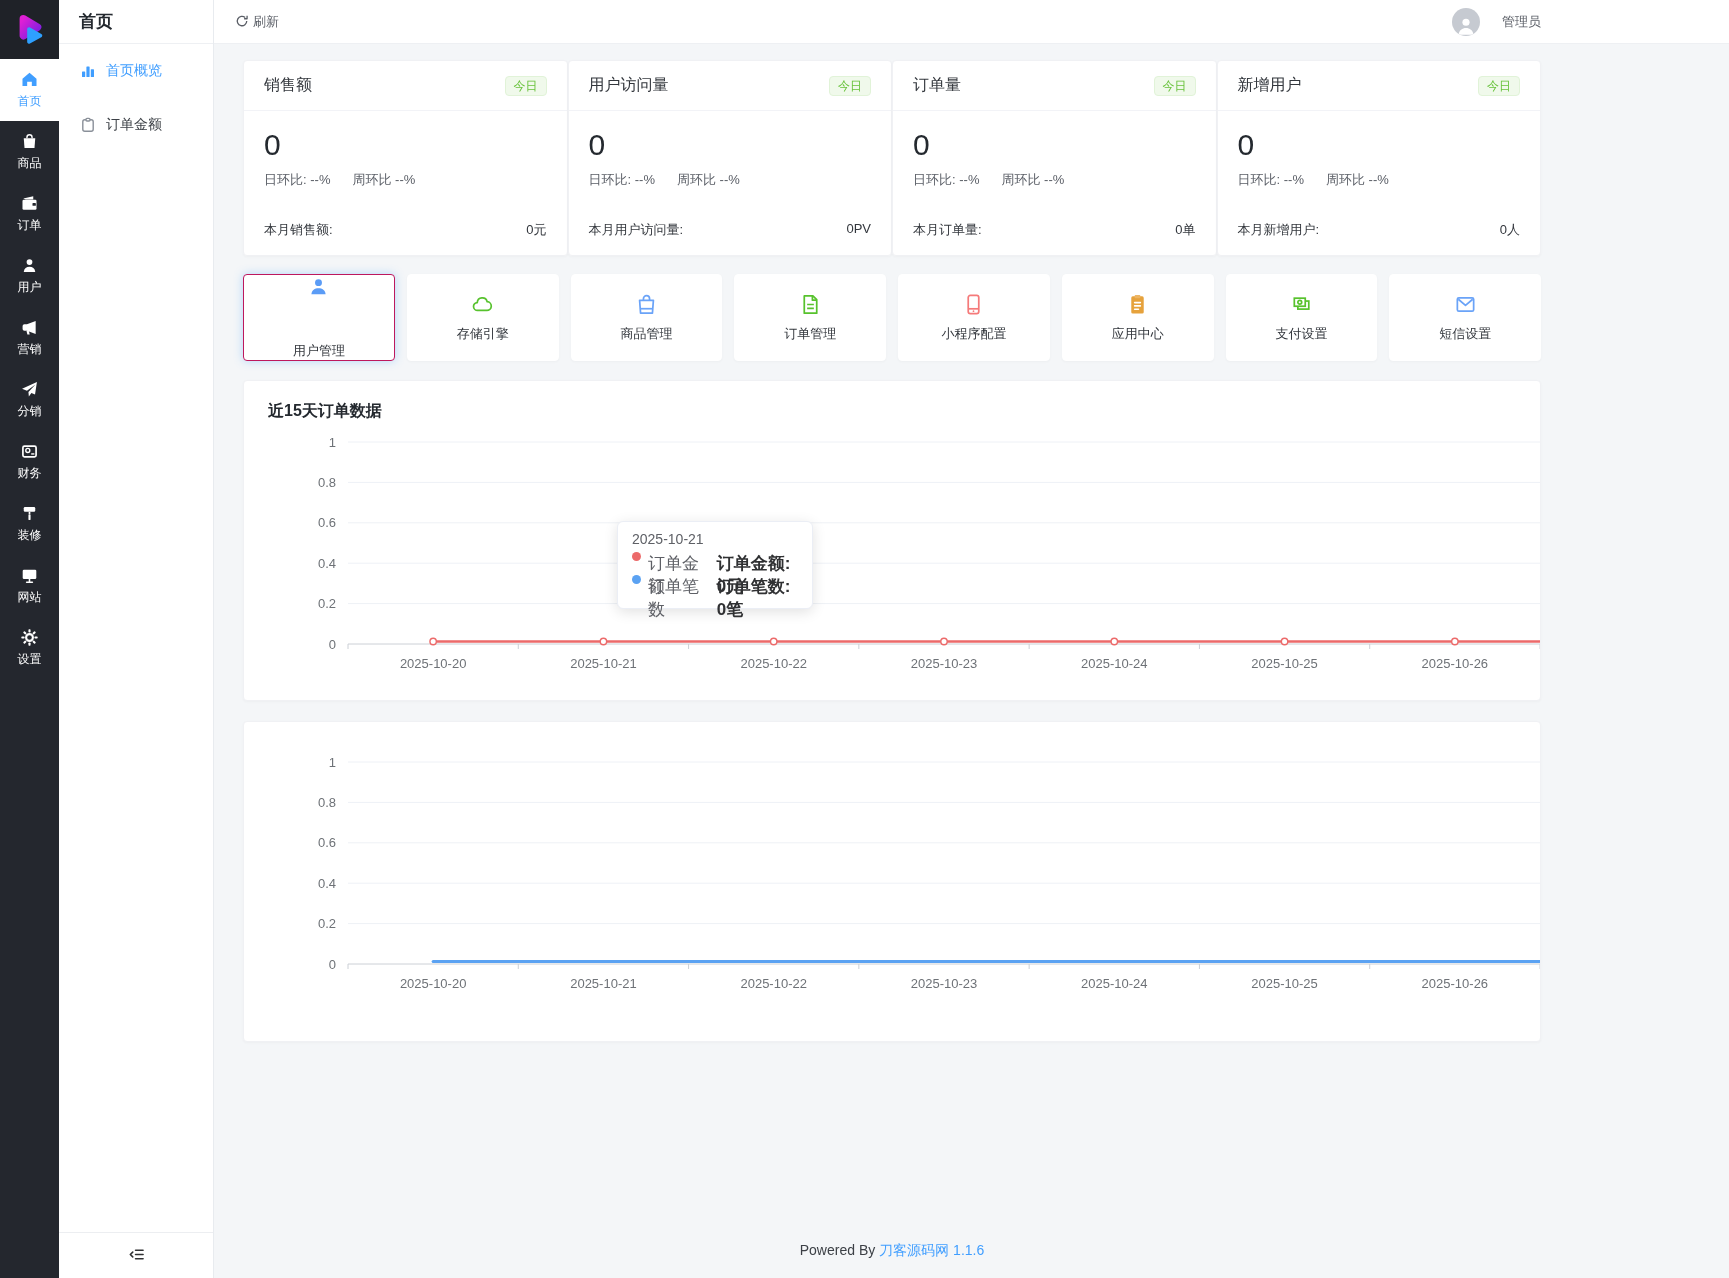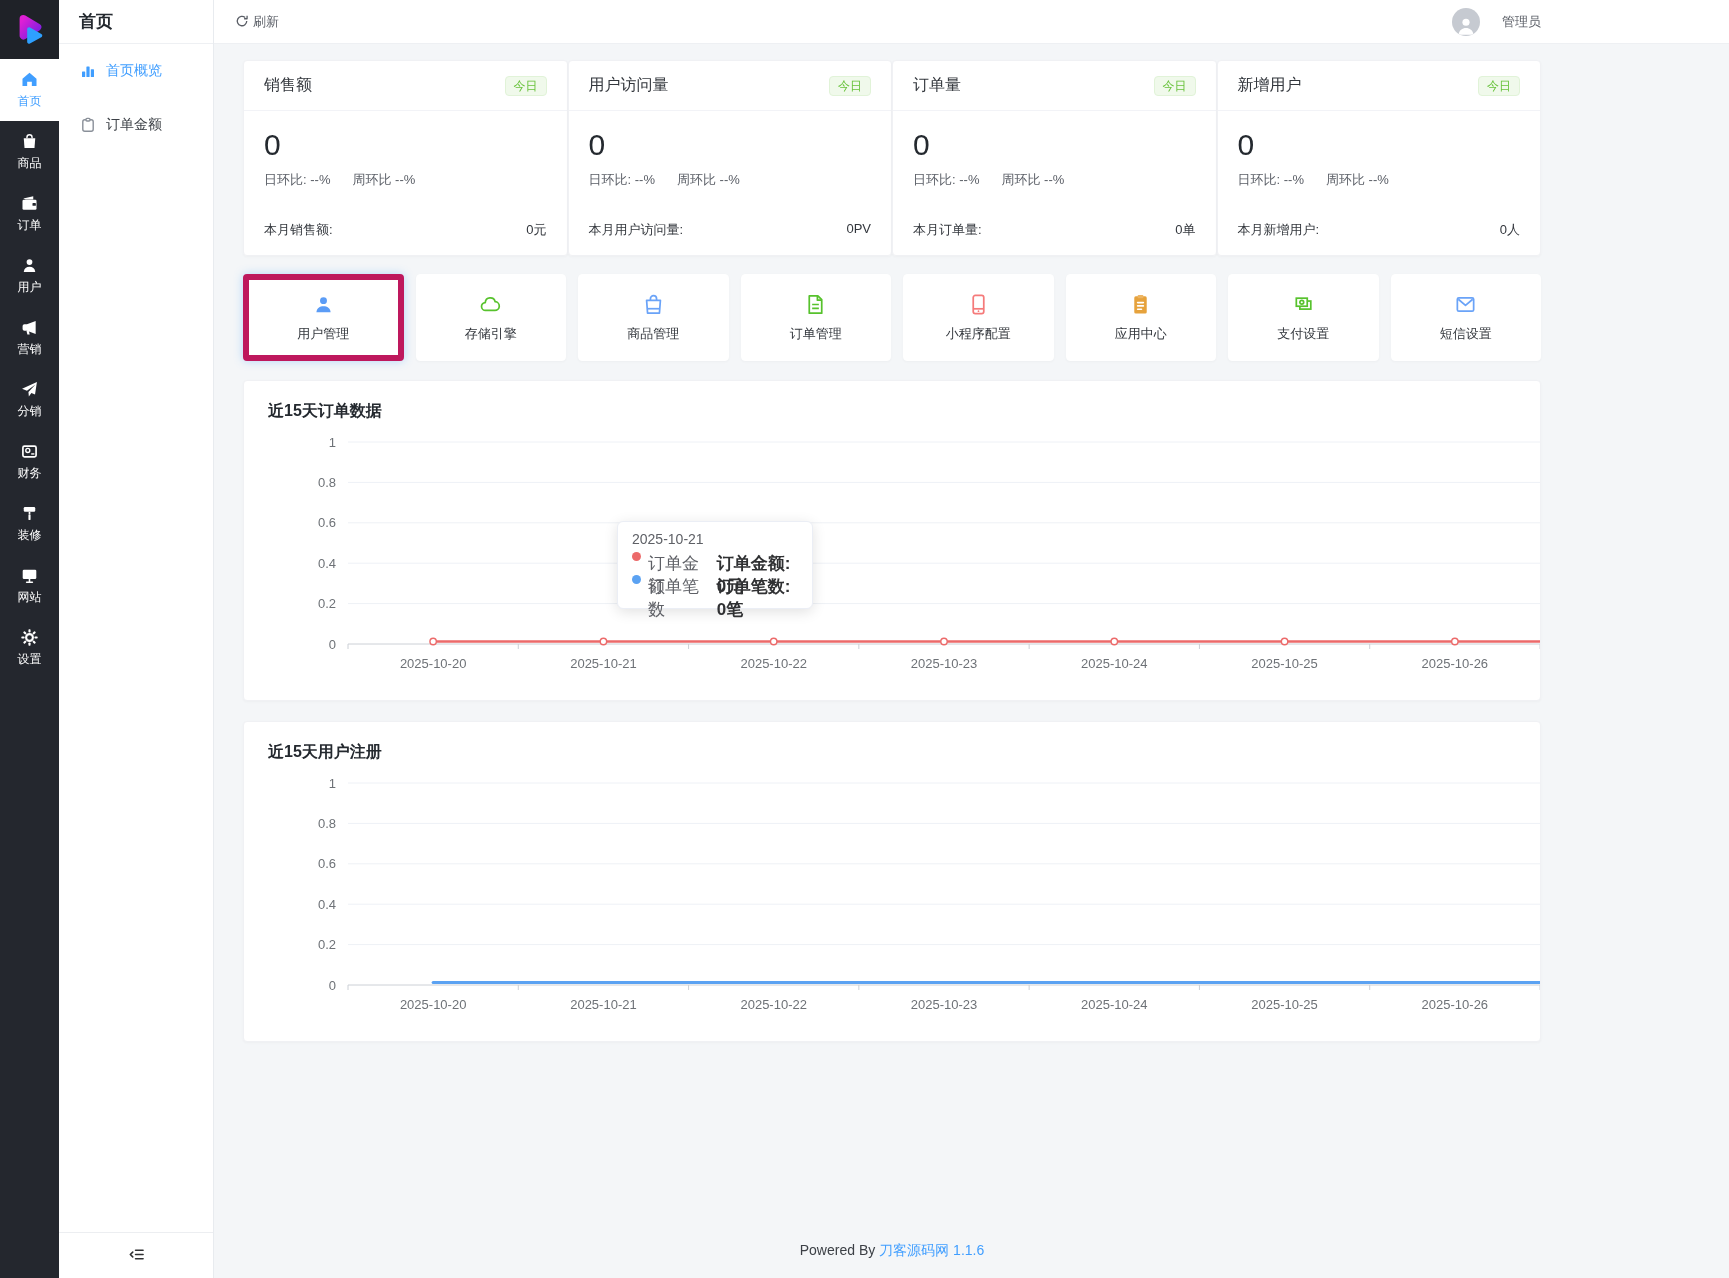--- a/index.html
+++ b/index.html
@@ -44,21 +44,21 @@
   .badge { font-size:12px; color:#67c23a; background:#f0f9eb; border:1px solid #e1f3d8; border-radius:4px; padding:3px 8px; line-height:1; }
   .stat-body { padding:16px 20px 0; }
   .stat-value { font-size:30px; color:#24292f; line-height:1.2; }
   .stat-sub { display:flex; gap:22px; color:#5a5e66; font-size:13px; margin-top:8px; }
   .stat-foot { position:absolute; left:20px; right:20px; bottom:16px; display:flex; justify-content:space-between; font-size:13px; color:#33373d; }
   
   .shortcut-row { display:flex; gap:12px; margin-top:18px; }
   .shortcut { flex:1; height:87px; background:#fff; border-radius:4px; border:1px solid #fff; display:flex; flex-direction:column; align-items:center; justify-content:center; gap:9px; cursor:pointer; box-shadow:0 1px 3px rgba(0,0,0,.03); }
   .shortcut svg { width:23px; height:23px; display:block; }
   .shortcut-label { font-size:13px; color:#33373d; }
-  .shortcut.highlight { border:6px solid #be185d; box-shadow:0 0 10px rgba(64,158,255,.35); }
+  .shortcut.highlight { border:1px solid #be185d; box-shadow:0 0 10px rgba(64,158,255,.35);justify-content:space-between; }
   
   .chart-card { position:relative; margin-top:19px; height:321px; background:#fff; border-radius:4px; border:1px solid #f0f1f4; box-shadow:0 1px 3px rgba(0,0,0,.03); padding:20px 0 0 24px; overflow:hidden; }
   .chart-card + .chart-card { margin-top:20px; }
   .chart-title { font-size:16px; font-weight:bold; color:#24292f; }
   .chart-body { margin-top:8px; }
   
   .ec-tooltip { position:absolute; left:373px; top:140px; width:196px; background:#fff; border:1px solid #ebeef5; border-radius:6px; box-shadow:0 3px 14px rgba(0,0,0,.12); padding:9px 14px 10px; z-index:5; }
   .ec-tt-title { font-size:14px; color:#5e6066; margin-bottom:5px; }
   .ec-tt-row { display:flex; font-size:17px; height:23px; color:#5e6066; }
   .ec-dot { width:9px; height:9px; border-radius:50%; margin-right:7px; flex:none; }
@@ -436,21 +436,20 @@
         </div>
         <div class="ec-tt-row">
           <span class="ec-dot blue"></span>
           <span>订单笔数</span>
           <span class="ec-tt-val">订单笔数: 0笔</span>
         </div>
       </div>
     </div>
 
     <div class="chart-card">
-      <div class="chart-title">近15天用户注册</div>
       <div class="chart-body"><svg width="1274" height="258" viewBox="0 0 1274 258" font-family="Liberation Sans, DejaVu Sans, sans-serif" font-size="13">
             <line x1="80" y1="12" x2="1272" y2="12" stroke="#eef1f6"></line>
             <text x="68" y="16.5" text-anchor="end" fill="#6e7277">1</text>
             <line x1="80" y1="52.39999999999998" x2="1272" y2="52.39999999999998" stroke="#eef1f6"></line>
             <text x="68" y="56.89999999999998" text-anchor="end" fill="#6e7277">0.8</text>
             <line x1="80" y1="92.80000000000001" x2="1272" y2="92.80000000000001" stroke="#eef1f6"></line>
             <text x="68" y="97.30000000000001" text-anchor="end" fill="#6e7277">0.6</text>
             <line x1="80" y1="133.2" x2="1272" y2="133.2" stroke="#eef1f6"></line>
             <text x="68" y="137.7" text-anchor="end" fill="#6e7277">0.4</text>
             <line x1="80" y1="173.6" x2="1272" y2="173.6" stroke="#eef1f6"></line>

